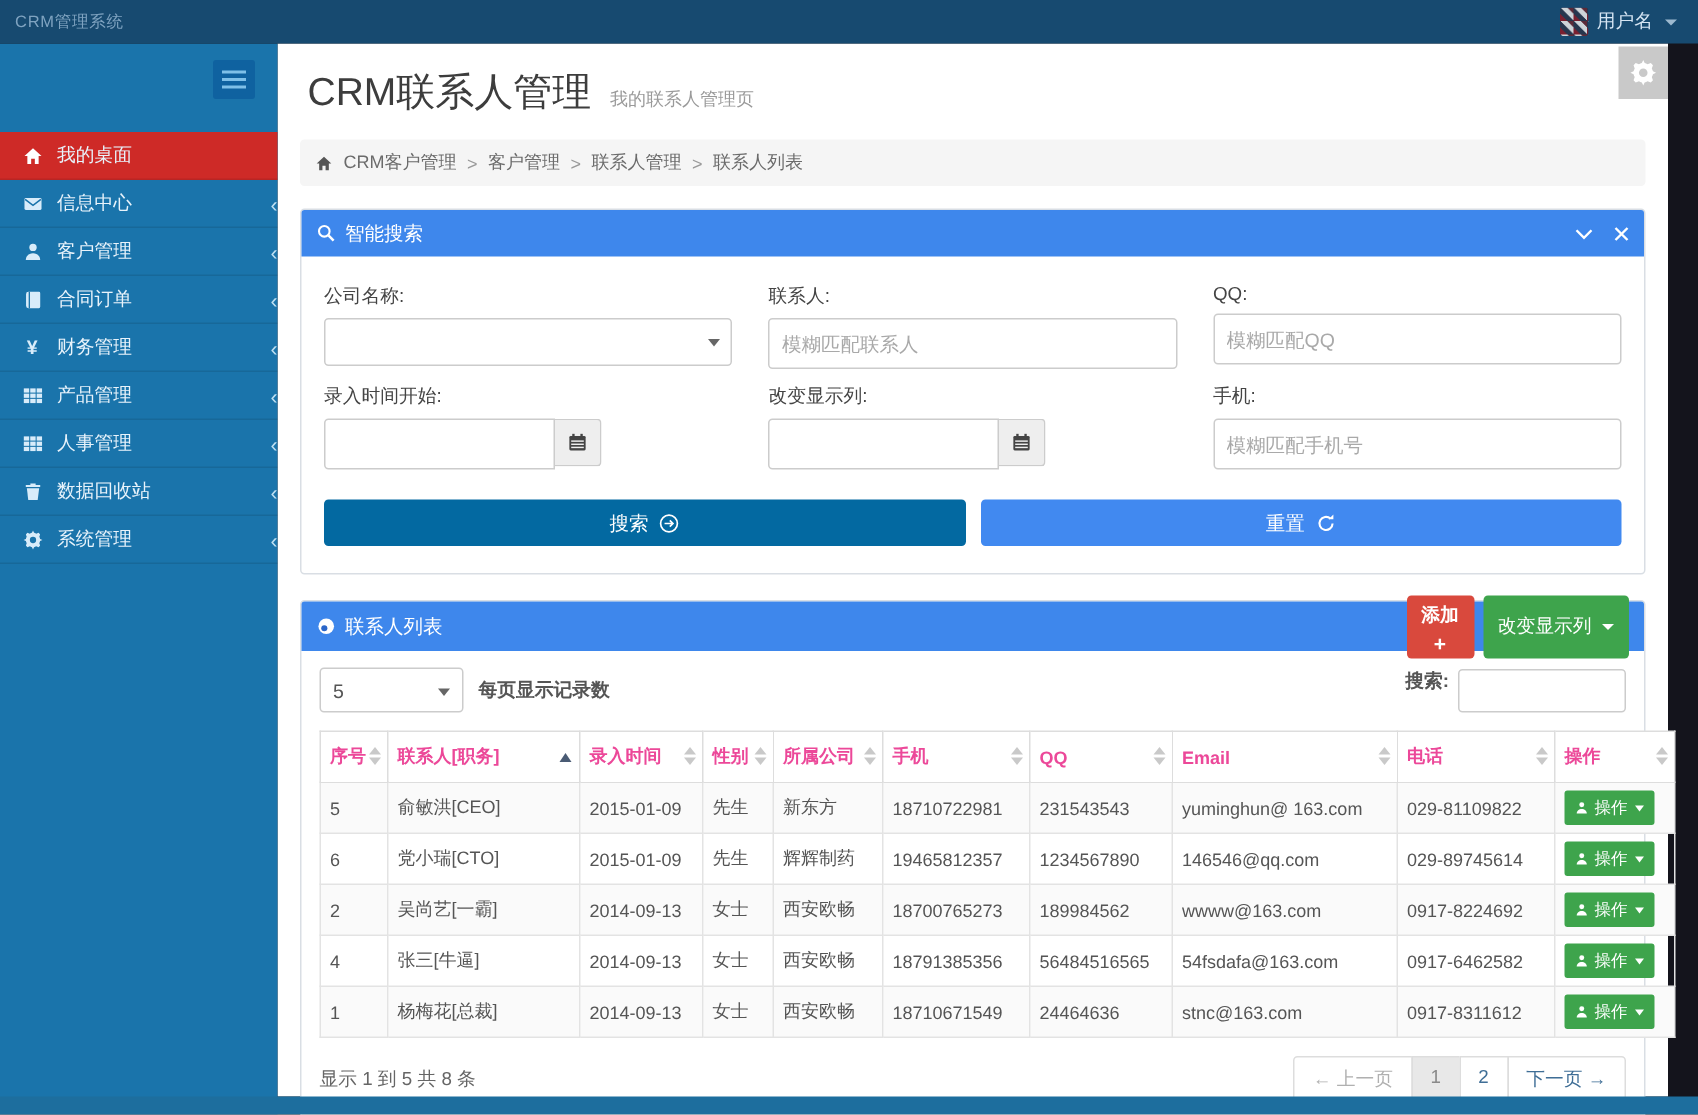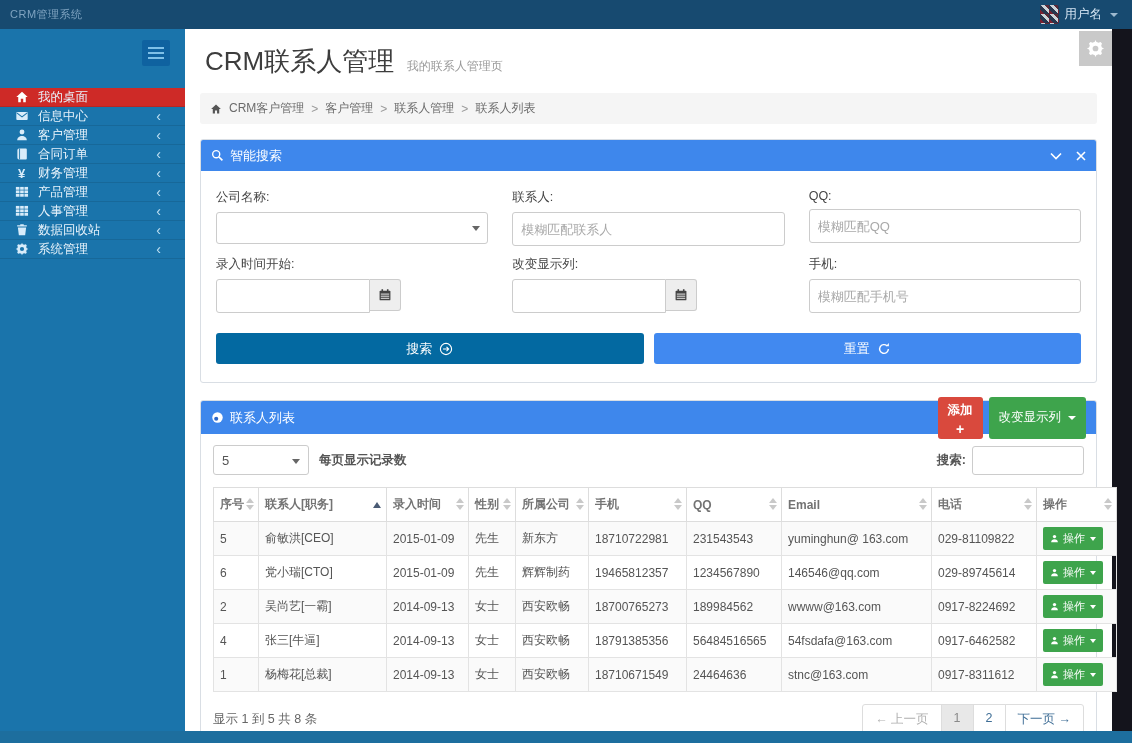--- a/index.html
+++ b/index.html
@@ -14,21 +14,21 @@
     background:linear-gradient(45deg,#7a2030 25%,#26364e 25% 50%,#cdd3d8 50% 75%,#5b2a38 75%);
     background-size:9px 9px; }
   .nav-user { color:#d5e5f3; font-size:12.5px; }
   .caret-down { width:0; height:0; border-left:4px solid transparent; border-right:4px solid transparent; border-top:4px solid #9db9cf; margin-left:2px; }
 
   
   .sidebar { position:absolute; top:29px; left:0; width:185px; bottom:0; background:#1a74ab; z-index:20; }
   .hamburger { position:absolute; top:11px; right:15px; width:28px; height:26px; background:#0f62a0; border-radius:2px; display:flex; flex-direction:column; justify-content:center; align-items:center; gap:3px; cursor:pointer; }
   .hamburger span { display:block; width:16px; height:2px; background:#7fc0e8; }
   .menu { position:absolute; top:59px; left:0; right:0; }
-  .menu-item { height:19px; display:flex; align-items:center; padding:0 24px 0 14px; color:#e8f3fb; font-size:12.5px; border-bottom:1px solid rgba(0,0,0,.10); cursor:pointer; }
+  .menu-item { height:32px; display:flex; align-items:center; padding:0 0 0 14px; color:#e8f3fb; font-size:12.5px; border-bottom:1px solid rgba(0,0,0,.10); cursor:pointer; }
   .menu-item.active { background:#ce2a27; }
   .menu-item .mi-icon { width:15px; height:15px; margin-right:9px; display:inline-flex; align-items:center; justify-content:center; flex:none; }
   .menu-item .mi-icon svg { width:14px; height:14px; }
   .yen-glyph { color:#d8ecfa; font-size:13px; font-weight:bold; }
   .menu-chevron { margin-left:auto; color:#bfe0f2; font-size:14px; line-height:1; }
 
   
   .content { position:absolute; top:29px; left:185px; width:927px; height:702px; background:#ffffff; z-index:10; }
   .bottombar { position:absolute; left:0; bottom:0; width:1132px; height:12px; background:#1d6e9e; z-index:25; }
 
@@ -80,25 +80,25 @@
   .hd-btn.add { background:#d9493d; font-weight:bold;flex-direction:column; }
   .hd-btn.cols { background:#3ea44c; }
   .hd-btn .plus { font-size:14px; font-weight:bold; line-height:10px; }
   .hd-btn .caret-down { border-top-color:#fff; }
   .hd-group { margin-left:auto; display:flex; gap:6px; }
 
   .list-controls { display:flex; align-items:center; padding:11px 12px 8px; }
   .fake-select { position:relative; width:96px; height:30px; border:1px solid #ccc; border-radius:3px; font-size:13px; color:#555; display:flex; align-items:center; padding:0 8px; cursor:pointer; background:#fff; }
   .fake-select .sel-caret { top:13px; }
   .ctrl-label { font-size:12.5px; color:#555; margin-left:10px;font-weight:bold; }
-  .ctrl-right { margin-left:auto; display:flex; align-items:center; }
+  .ctrl-right { margin-left:auto; display:flex; }
   .ctrl-search-input { width:112px; height:29px; border:1px solid #ccc; border-radius:3px; margin-left:6px; padding:0 6px; font-size:13px; outline:none; }
 
   table.grid { border-collapse:collapse; margin:4px 12px 0; width:903px; table-layout:fixed; font-size:12px; }
-  table.grid th { border:1px solid #ddd; background:#fff; color:#737373; font-weight:bold; text-align:left; padding:8px 6px; position:relative; cursor:pointer; }
+  table.grid th { border:1px solid #ddd; background:#fff; color:#ec4899; font-weight:bold; text-align:left; padding:8px 6px; position:relative; cursor:pointer; }
   table.grid td { border:1px solid #e3e3e3; color:#555; padding:0 6px; height:34px; overflow:hidden; white-space:nowrap; }
   tbody tr:nth-child(odd) { background:#fafafa; }
   .sorter { position:absolute; right:4px; top:50%; margin-top:-7px; display:flex; flex-direction:column; gap:2px; }
   .sorter i { display:block; width:0; height:0; border-left:4px solid transparent; border-right:4px solid transparent; }
   .sorter .up { border-bottom:5px solid #c9c9c9; }
   .sorter .dn { border-top:5px solid #c9c9c9; }
   .sort-asc { position:absolute; right:5px; top:50%; margin-top:-3px; width:0; height:0; border-left:4px solid transparent; border-right:4px solid transparent; border-bottom:6px solid #4a5b74; }
   .op-btn { background:#3ea44c; border:none; border-radius:2px; color:#fff; font-size:11px; font-family:inherit; padding:4px 7px; display:inline-flex; align-items:center; gap:4px; cursor:pointer; }
   .op-btn svg { width:9px; height:9px; }
   .op-btn .caret-down { border-top-color:#fff; border-left-width:3px; border-right-width:3px; border-top-width:4px; margin-left:1px; }

